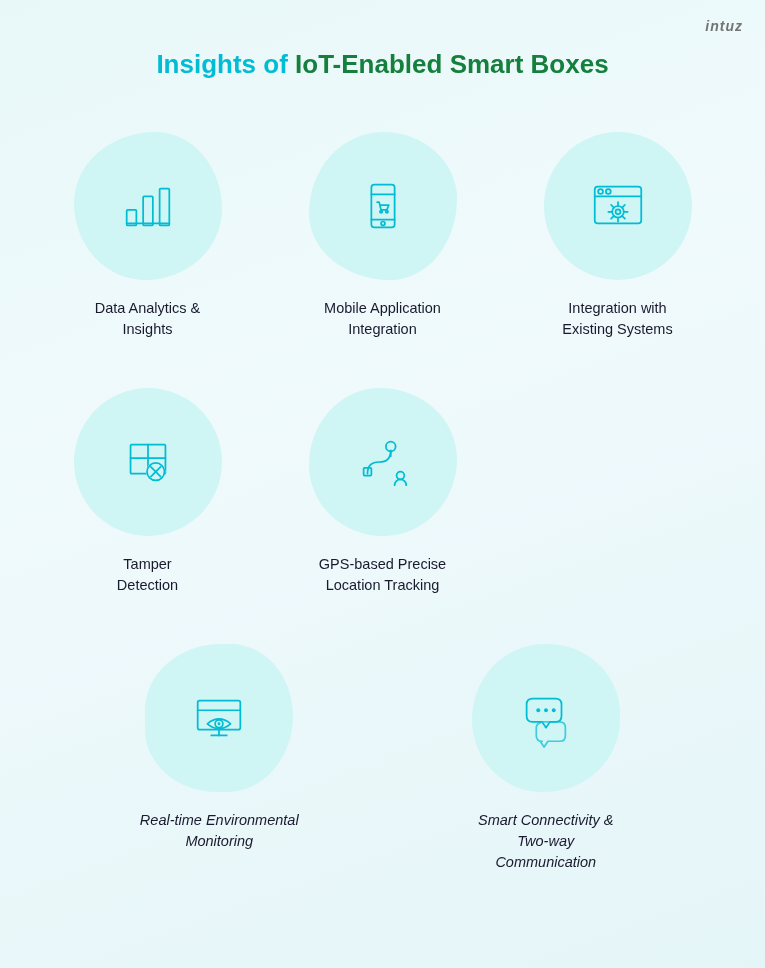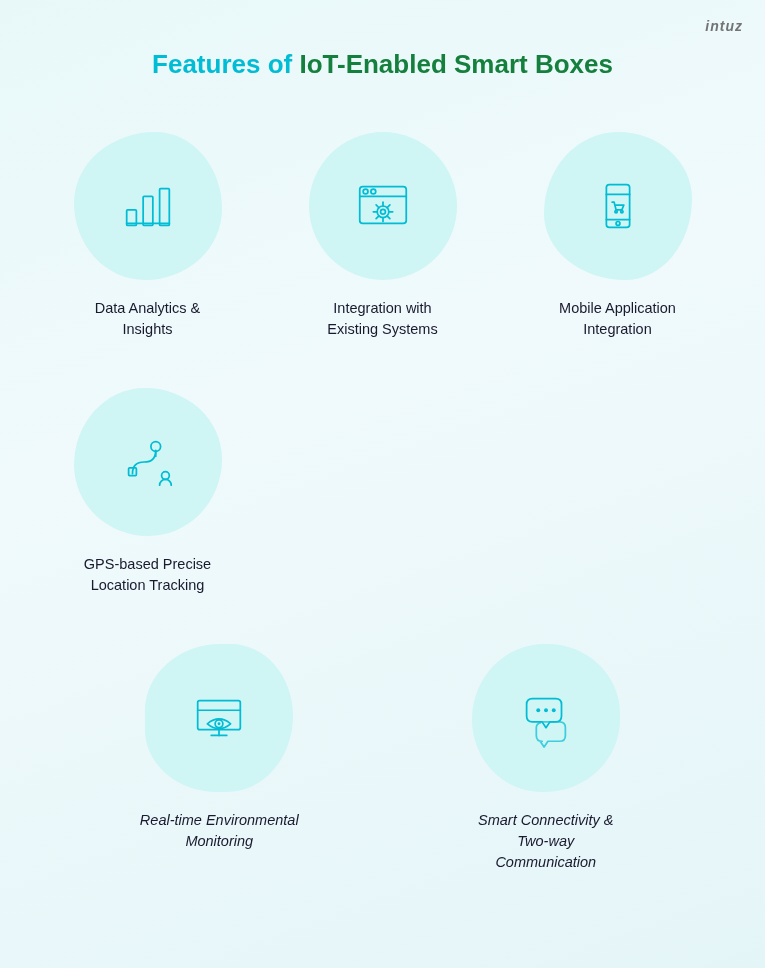--- a/index.html
+++ b/index.html
@@ -94,36 +94,54 @@
       stroke-linecap: round;
       stroke-linejoin: round;
     }
   </style>
 </head>
 <body>
 
 <div class="brand">intuz</div>
 
 <h1 class="page-title">
-  <span>Features of </span><span style="color:#15803d;">IoT-Enabled Smart Boxes</span>
+  <span>Insights of </span><span style="color:#15803d;">IoT-Enabled Smart Boxes</span>
 </h1>
 
 <div class="features-grid">
 
   <div class="feature-item">
     <div class="icon-blob blob1">
       <svg class="icon-svg" viewBox="0 0 64 64">
 
         <rect x="10" y="36" width="10" height="16" rx="1"></rect>
         <rect x="27" y="22" width="10" height="30" rx="1"></rect>
         <rect x="44" y="14" width="10" height="38" rx="1"></rect>
         <polyline points="10,50 54,50"></polyline>
       </svg>
     </div>
     <div class="feature-label">Data Analytics &amp;<br>Insights</div>
+  </div>
+
+  <div class="feature-item">
+    <div class="icon-blob blob3">
+      <svg class="icon-svg" viewBox="0 0 64 64">
+
+        <rect x="20" y="10" width="24" height="44" rx="3"></rect>
+        <line x1="20" y1="20" x2="44" y2="20"></line>
+        <line x1="20" y1="46" x2="44" y2="46"></line>
+
+        <path d="M26 28 h2 l2 8 h6 l2-5 h-8"></path>
+        <circle cx="30" cy="38" r="1.2"></circle>
+        <circle cx="36" cy="38" r="1.2"></circle>
+
+        <circle cx="32" cy="50" r="2"></circle>
+      </svg>
+    </div>
+    <div class="feature-label">Mobile Application<br>Integration</div>
   </div>
 
   <div class="feature-item">
     <div class="icon-blob blob2">
       <svg class="icon-svg" viewBox="0 0 64 64">
 
         <rect x="8" y="12" width="48" height="38" rx="3"></rect>
         <line x1="8" y1="22" x2="56" y2="22"></line>
         <circle cx="14" y1="17" cy="17" r="2.5"></circle>
         <circle cx="22" cy="17" r="2.5"></circle>
@@ -137,43 +155,41 @@
         <line x1="38" y1="38" x2="42" y2="38"></line>
         <line x1="24.9" y1="30.9" x2="27.8" y2="33.8"></line>
         <line x1="36.2" y1="42.2" x2="39.1" y2="45.1"></line>
         <line x1="24.9" y1="45.1" x2="27.8" y2="42.2"></line>
         <line x1="36.2" y1="33.8" x2="39.1" y2="30.9"></line>
       </svg>
     </div>
     <div class="feature-label">Integration with<br>Existing Systems</div>
   </div>
 
-  <div class="feature-item">
-    <div class="icon-blob blob3">
-      <svg class="icon-svg" viewBox="0 0 64 64">
-
-        <rect x="20" y="10" width="24" height="44" rx="3"></rect>
-        <line x1="20" y1="20" x2="44" y2="20"></line>
-        <line x1="20" y1="46" x2="44" y2="46"></line>
-
-        <path d="M26 28 h2 l2 8 h6 l2-5 h-8"></path>
-        <circle cx="30" cy="38" r="1.2"></circle>
-        <circle cx="36" cy="38" r="1.2"></circle>
-
-        <circle cx="32" cy="50" r="2"></circle>
-      </svg>
-    </div>
-    <div class="feature-label">Mobile Application<br>Integration</div>
-  </div>
-
 </div>
 
 <div class="features-grid" style="padding-top:0;">
 
 
+  <div class="feature-item">
+    <div class="icon-blob blob5">
+      <svg class="icon-svg" viewBox="0 0 64 64">
+
+        <rect x="14" y="14" width="36" height="30" rx="1"></rect>
+        <line x1="14" y1="28" x2="50" y2="28"></line>
+        <line x1="32" y1="14" x2="32" y2="44"></line>
+
+        <circle cx="40" cy="42" r="10" style="fill:#cff5f5; stroke:#cff5f5; stroke-width:0;"></circle>
+        <circle cx="40" cy="42" r="9"></circle>
+        <line x1="35" y1="37" x2="45" y2="47"></line>
+        <line x1="45" y1="37" x2="35" y2="47"></line>
+      </svg>
+    </div>
+    <div class="feature-label">Tamper<br>Detection</div>
+  </div>
 
   <div class="feature-item">
     <div class="icon-blob blob6">
       <svg class="icon-svg" viewBox="0 0 64 64">
 
         <path d="M16 44 Q16 32 28 32 Q40 32 40 20"></path>
 
         <circle cx="40" cy="16" r="5"></circle>
         <line x1="40" y1="21" x2="40" y2="26"></line>
 

